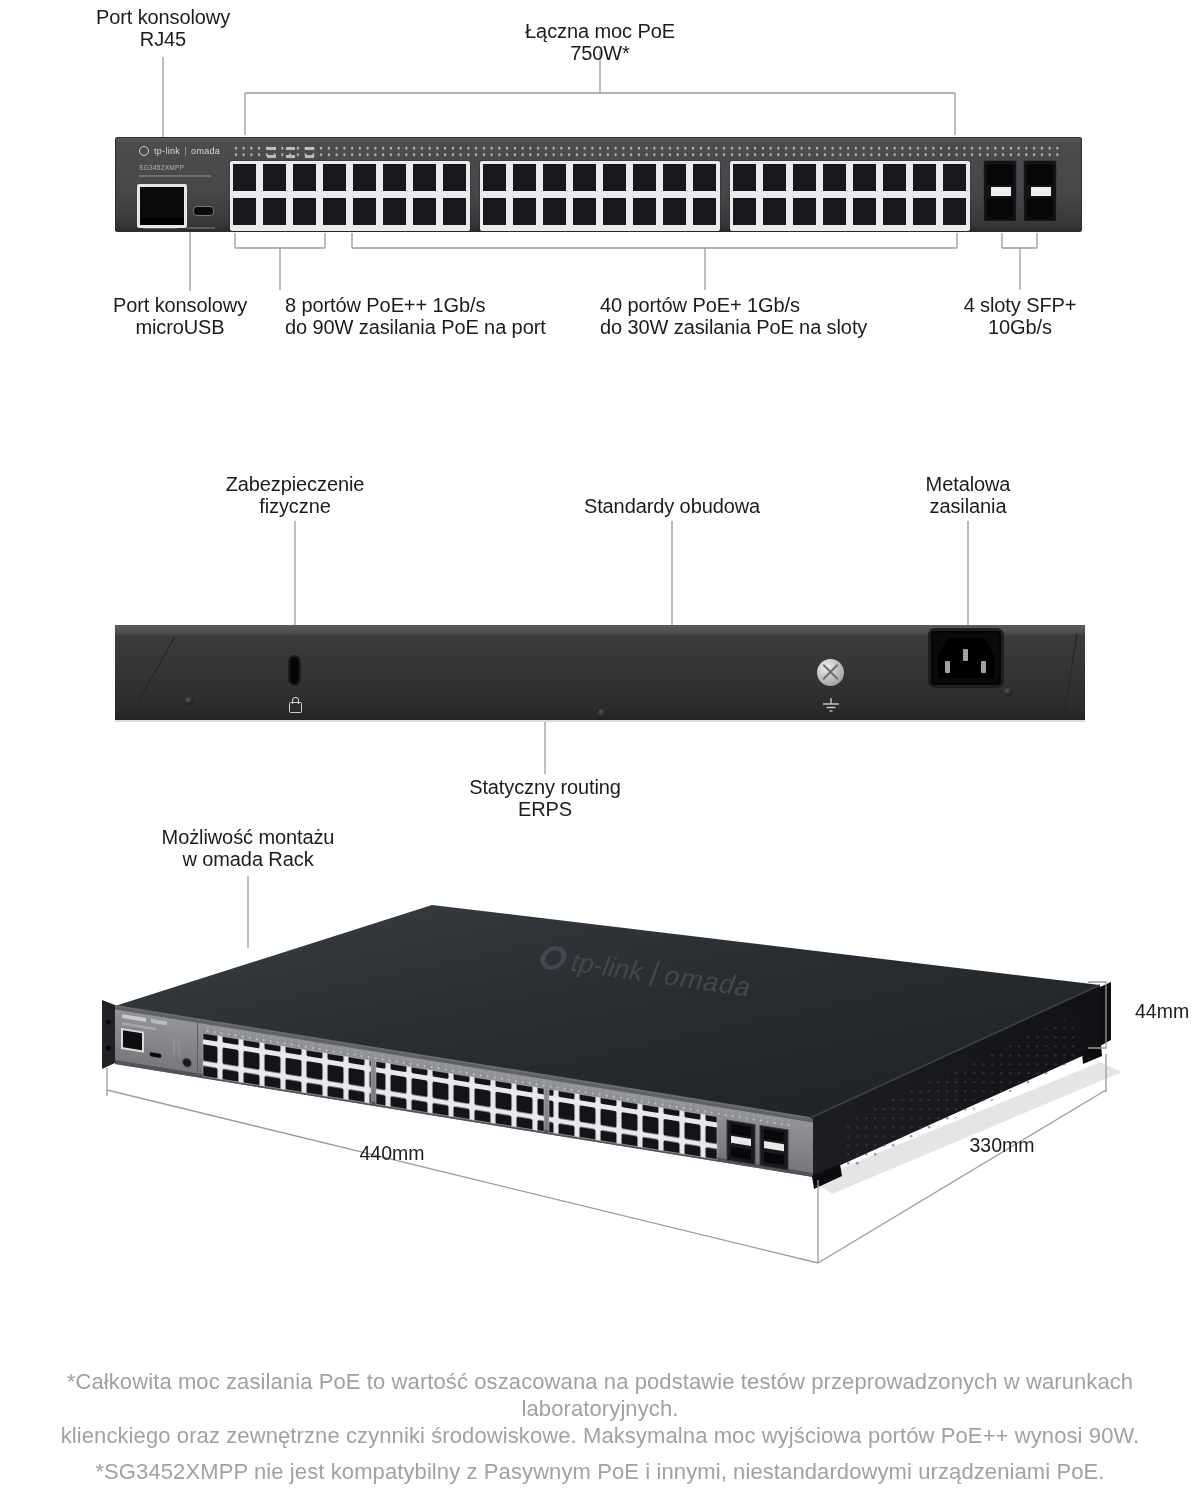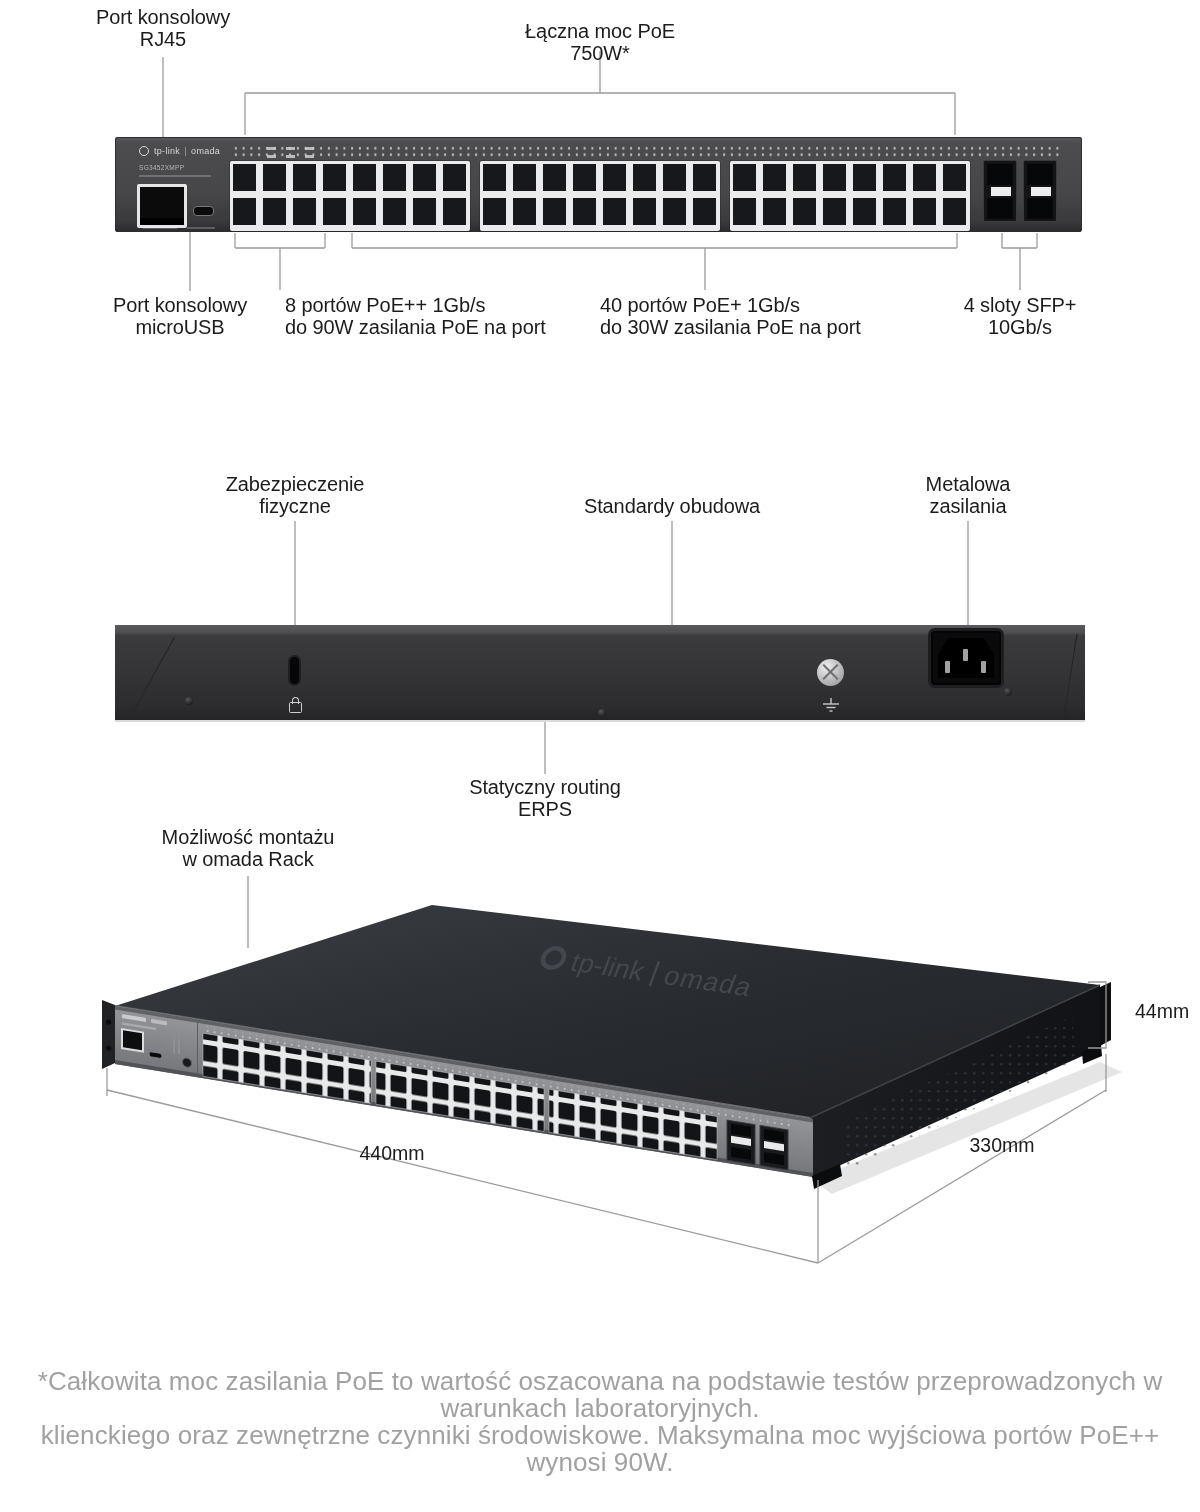--- a/index.html
+++ b/index.html
@@ -67,21 +67,21 @@
   .bv-gscrew::before{transform:rotate(45deg);}
   .bv-gscrew::after{transform:rotate(-45deg);}
   .bv-inlet{position:absolute;left:816px;top:6px;width:70px;height:54px;background:#0a0a0b;
             border-radius:4px;box-shadow:0 0 0 3px #1e1e20,inset 0 0 0 2px #050505;}
   .bv-inlet .rec{position:absolute;left:7px;top:7px;right:7px;bottom:7px;background:#000;
             clip-path:polygon(18% 0,82% 0,100% 42%,100% 100%,0 100%,0 42%);}
   .bv-inlet .pin{position:absolute;width:5px;height:12px;background:#a2a2a5;border-radius:1px;}
 
   
   .footnote{position:absolute;left:0;width:1200px;text-align:center;color:#a1a1a1;
-            font-size:26px;line-height:27px;letter-spacing:.1px;}
+            font-size:22px;line-height:27px;letter-spacing:.1px;}
 </style>
 </head>
 <body>
 
 <div class="canvas">
 
   <svg class="overlay" width="1200" height="1512" viewBox="0 0 1200 1512">
     <g stroke="#9b9b9b" stroke-width="1.3" fill="none">
       <path d="M163 57 V172"></path>
       <path d="M600 51 V93 M245 93 H955 M245 93 V135 M955 93 V135"></path>
@@ -108,21 +108,21 @@
   <div class="lbl" style="left:180px;top:294px">
     <div>Port konsolowy</div>
     <div>microUSB</div>
   </div>
   <div class="lbl lbl--left" style="left:285px;top:294px">
     <div>8 portów PoE++ 1Gb/s</div>
     <div>do 90W zasilania PoE na port</div>
   </div>
   <div class="lbl lbl--left" style="left:600px;top:294px">
     <div>40 portów PoE+ 1Gb/s</div>
-    <div>do 30W zasilania PoE na port</div>
+    <div>do 30W zasilania PoE na sloty</div>
   </div>
   <div class="lbl" style="left:1020px;top:294px">
     <div>4 sloty SFP+</div>
     <div>10Gb/s</div>
   </div>
   <div class="lbl" style="left:295px;top:473px">
     <div>Zabezpieczenie</div>
     <div>fizyczne</div>
   </div>
   <div class="lbl" style="left:672px;top:495px">
@@ -292,15 +292,16 @@
     <text x="392" y="1160" font-size="19.5" fill="#1c1c1c" text-anchor="middle" font-family="Liberation Sans, sans-serif">440mm</text>
     <text x="1002" y="1152" font-size="19.5" fill="#1c1c1c" text-anchor="middle" font-family="Liberation Sans, sans-serif">330mm</text>
     <text x="1135" y="1018" font-size="19.5" fill="#1c1c1c" text-anchor="start" font-family="Liberation Sans, sans-serif">44mm</text>
   </svg>
 
   <div class="footnote" style="top:1368px">
     <div>*Całkowita moc zasilania PoE to wartość oszacowana na podstawie testów przeprowadzonych w warunkach laboratoryjnych.</div>
     <div>klienckiego oraz zewnętrzne czynniki środowiskowe. Maksymalna moc wyjściowa portów PoE++ wynosi 90W.</div>
   </div>
   <div class="footnote" style="top:1458px">
+    <div>*SG3452XMPP nie jest kompatybilny z Pasywnym PoE i innymi, niestandardowymi urządzeniami PoE.</div>
   </div>
 
 </div>
 
 </body></html>

